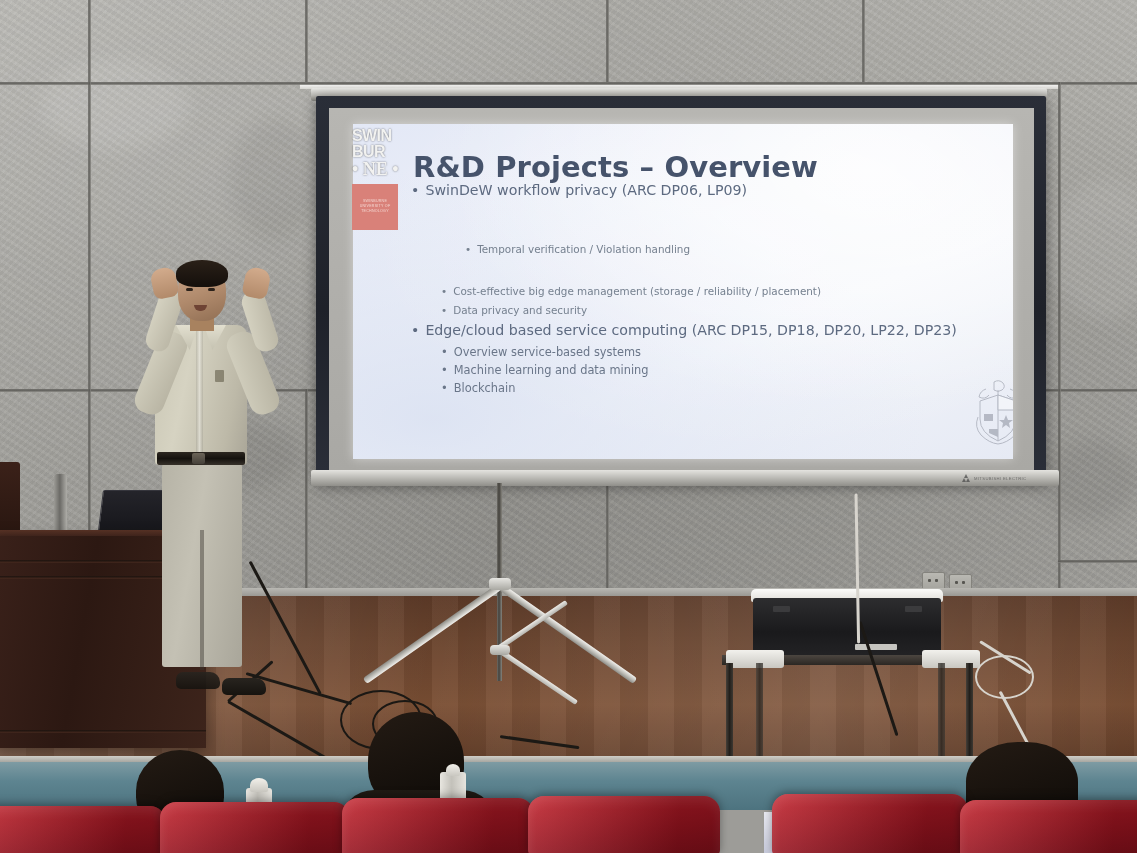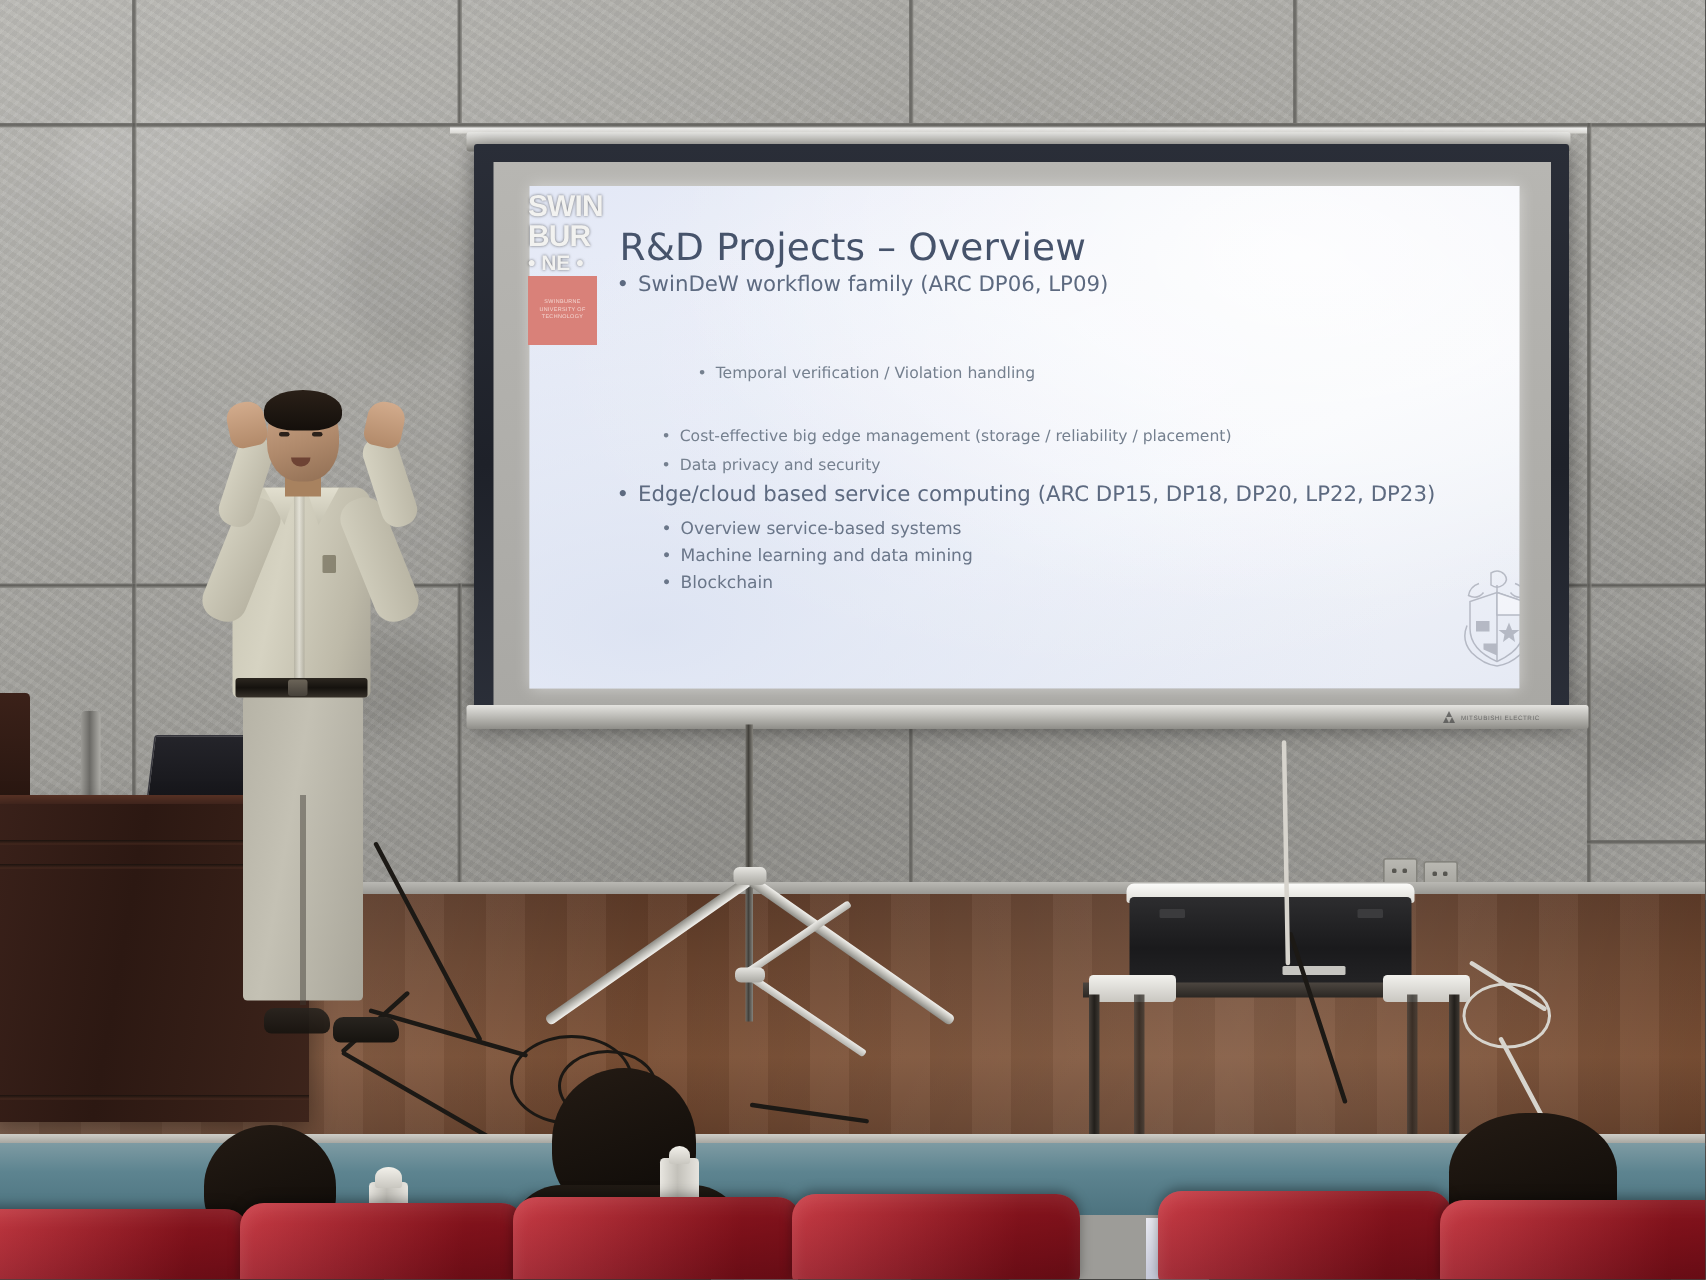--- a/index.html
+++ b/index.html
@@ -107,38 +107,38 @@
 
   
   .swin-logo{
     position:absolute;left:352px;top:128px;width:50px;height:112px;z-index:4;
   }
   .swin-word{
     position:absolute;left:0;top:0;width:50px;height:54px;
     color:#f2f2f0;font-weight:700;line-height:1;
     text-shadow:0 0 2px rgba(0,0,0,.55);
   }
-  .swin-word span{display:block;font-size:20px;letter-spacing:-.6px;}
-  .swin-word span.l3{font-size:14px;letter-spacing:0px;}
+  .swin-word span{display:block;font-size:16px;letter-spacing:-.6px;}
+  .swin-word span.l3{font-size:18px;letter-spacing:0px;font-family:Liberation Serif, serif;}
   .swin-box{
     position:absolute;left:0;top:56px;width:46px;height:46px;
     background:#d98179;
     display:flex;flex-direction:column;justify-content:center;align-items:center;
     gap:1.5px;
   }
   .swin-box span{
     font-size:3.6px;color:#f7ded9;letter-spacing:.25px;line-height:1;
     white-space:nowrap;opacity:.92;
   }
 
   
   .slide-title{
     position:absolute;left:60px;top:26px;
-    font-size:25px;color:#46536b;letter-spacing:.1px;white-space:nowrap;
-    font-family:"DejaVu Sans",sans-serif;font-weight:400;
+    font-size:29px;color:#46536b;letter-spacing:.1px;white-space:nowrap;
+    font-family:"DejaVu Sans",sans-serif;font-weight:700;
   }
   .b1{position:absolute;font-size:14.2px;color:#5d6a80;white-space:nowrap;font-family:"DejaVu Sans",sans-serif;}
   .b2{position:absolute;font-size:11.4px;color:#6a7689;white-space:nowrap;font-family:"DejaVu Sans",sans-serif;}
   .b2i{font-style:italic;}
   .b3{position:absolute;font-size:10.4px;color:#75808f;white-space:nowrap;font-family:"DejaVu Sans",sans-serif;}
   .dot::before{content:"\2022";margin-right:6px;}
 
   
   .crest{position:absolute;left:619px;top:255px;width:52px;height:66px;opacity:.42;}
 
@@ -388,21 +388,21 @@
 
   <div class="screen-tophousing"></div>
   <div class="screen-frame"></div>
   <div class="screen-mat"></div>
 
   <div class="slide">
     <div class="slide-glow"></div>
 
     <div class="slide-title">R&amp;D Projects – Overview</div>
 
-    <div class="b1 dot" style="left:58px;top:58px;">SwinDeW workflow family (ARC DP06, LP09)</div>
+    <div class="b1 dot" style="left:58px;top:58px;">SwinDeW workflow privacy (ARC DP06, LP09)</div>
     <div class="b3 dot" style="left:112px;top:119px;text-align:center;">Temporal verification / Violation handling</div>
 
     <div class="b3 dot" style="left:88px;top:161px;">Cost-effective big edge management (storage / reliability / placement)</div>
     <div class="b3 dot" style="left:88px;top:180px;">Data privacy and security</div>
 
     <div class="b1 dot" style="left:58px;top:198px;text-align:center;">Edge/cloud based service computing (ARC DP15, DP18, DP20, LP22, DP23)</div>
     <div class="b2 dot" style="left:88px;top:221px;">Overview service-based systems</div>
     <div class="b2 dot" style="left:88px;top:239px;">Machine learning and data mining</div>
     <div class="b2 dot" style="left:88px;top:257px;">Blockchain</div>
 

